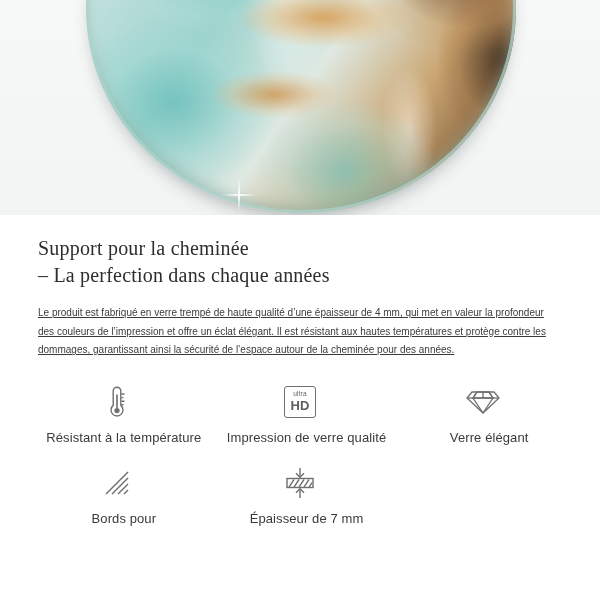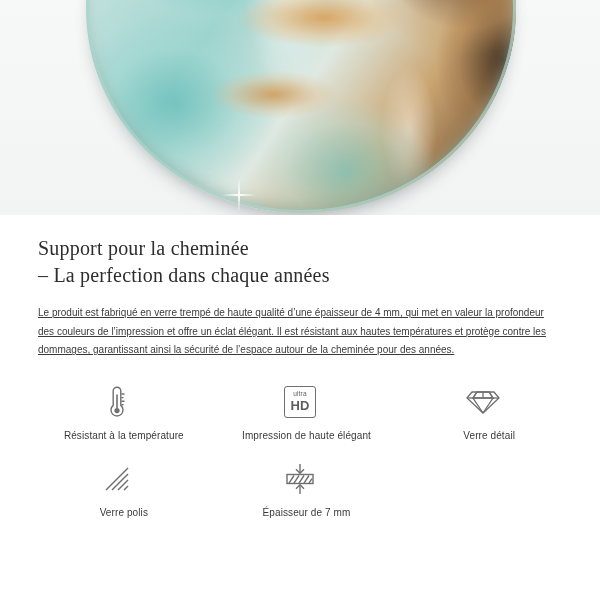--- a/index.html
+++ b/index.html
@@ -150,21 +150,21 @@
     justify-content: space-between;
   }
   .feature-icon {
     height: 44px;
     display: flex;
     align-items: center;
     justify-content: center;
   }
   .feature-label {
     margin-top: 6px;
-    font-size: 10px;
+    font-size: 13px;
     color: #3a3a3a;
     text-align: center;
     letter-spacing: 0.1px;
     padding-left: 13px;
   }
   svg { display: block; }
 
   .hd-box {
     width: 30px; height: 30px;
     border: 1.4px solid #6f6f6f;
@@ -216,48 +216,48 @@
       <div class="feature-label">Résistant à la température</div>
     </div>
 
     <div class="feature">
       <div class="feature-icon">
         <div class="hd-box">
           <span class="u">ultra</span>
           <span class="h">HD</span>
         </div>
       </div>
-      <div class="feature-label">Impression de haute élégant</div>
+      <div class="feature-label">Impression de verre qualité</div>
     </div>
 
 
     <div class="feature">
       <div class="feature-icon">
         <svg width="36" height="32" viewBox="0 0 36 32" fill="none" stroke="#6f6f6f" stroke-width="1.3">
           <path d="M7 6h22l5 6-16 15L2 12l5-6z"></path>
           <path d="M2 12h32"></path>
           <path d="M12 6l-4 6 10 15"></path>
           <path d="M24 6l4 6-10 15"></path>
           <path d="M12 6h12l4 6H8l4-6z"></path>
           <path d="M18 6v6"></path>
         </svg>
       </div>
-      <div class="feature-label">Verre détail</div>
+      <div class="feature-label">Verre élégant</div>
     </div>
 
     <div class="feature">
       <div class="feature-icon">
         <svg width="30" height="30" viewBox="0 0 30 30" fill="none" stroke="#6f6f6f" stroke-width="1.4">
           <path d="M4 26L26 4"></path>
           <path d="M10 26L26 10"></path>
           <path d="M16 26L26 16"></path>
           <path d="M22 26L26 22"></path>
         </svg>
       </div>
-      <div class="feature-label">Verre polis</div>
+      <div class="feature-label">Bords pour</div>
     </div>
 
     <div class="feature">
       <div class="feature-icon">
         <svg width="34" height="36" viewBox="0 0 34 36" fill="none" stroke="#6f6f6f" stroke-width="1.4">
           <path d="M17 3v8"></path>
           <path d="M13 8.2l4 4 4-4"></path>
           <path d="M17 33v-8"></path>
           <path d="M13 27.8l4-4 4 4"></path>
           <rect x="4" y="13.5" width="26" height="9"></rect>

